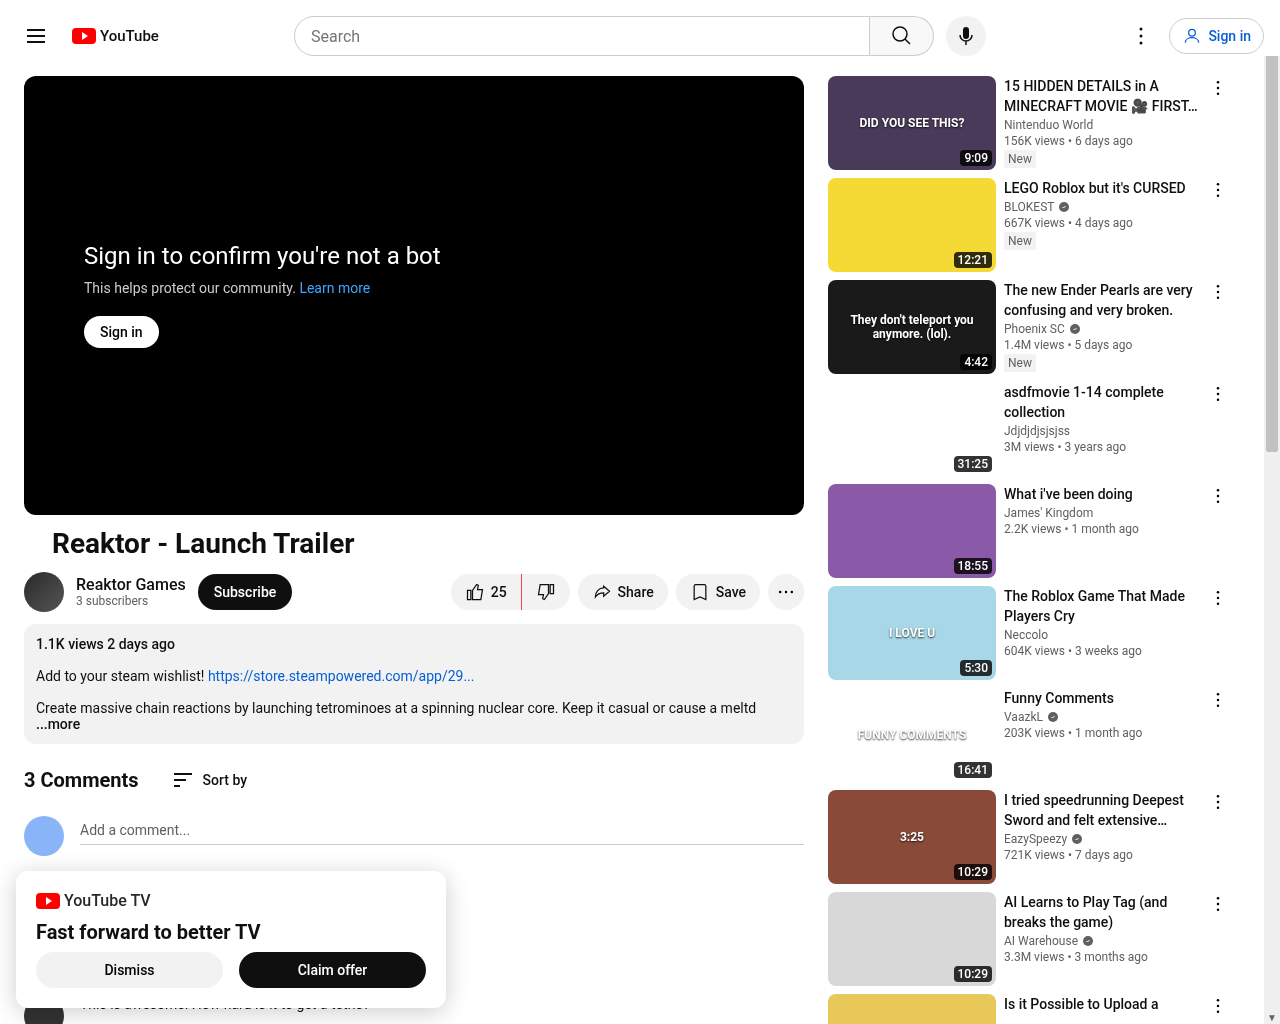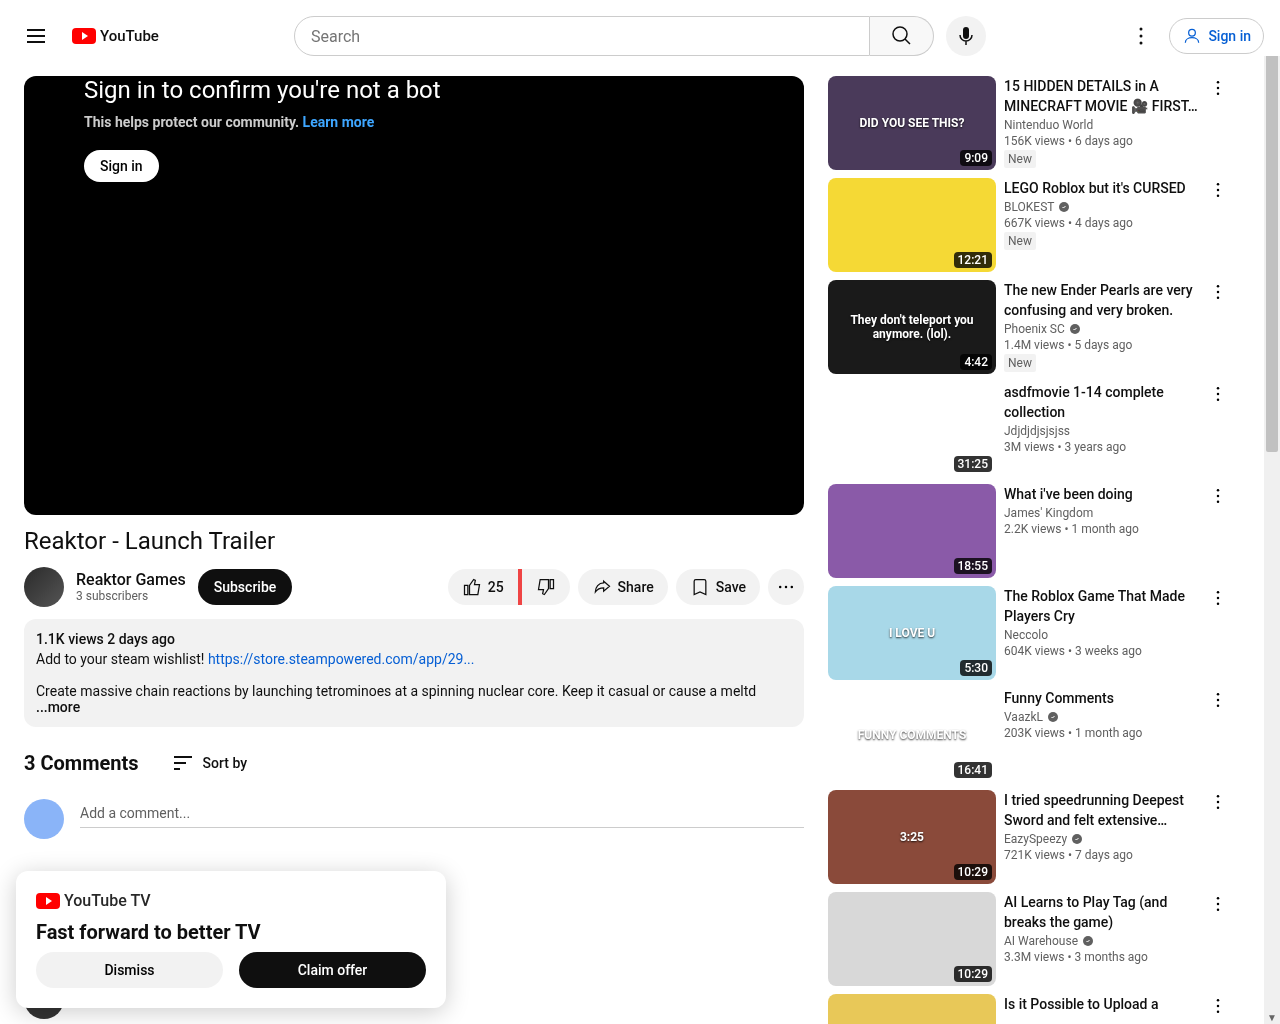--- a/index.html
+++ b/index.html
@@ -19,45 +19,45 @@
 .header-right { display: flex; align-items: center; gap: 8px; min-width: 180px; justify-content: flex-end; }
 .settings-btn { width: 40px; height: 40px; display: flex; align-items: center; justify-content: center; cursor: pointer; }
 .signin-btn { display: flex; align-items: center; gap: 6px; border: 1px solid #ccc; border-radius: 18px; padding: 0 12px; height: 36px; color: #065fd4; font-size: 14px; font-weight: 500; cursor: pointer; }
 
 
 .main { display: flex; margin-top: 56px; padding: 20px 24px 0; gap: 24px; }
 .primary { flex: 1; max-width: 780px; }
 .secondary { width: 402px; }
 
 
-.player { width: 100%; aspect-ratio: 16/9; background: #000; border-radius: 12px; display: flex; flex-direction: column; align-items: flex-start; padding: 0 60px; }
+.player { width: 100%; aspect-ratio: 16/9; background: #000; border-radius: 12px; display: flex; flex-direction: column; align-items: flex-start; justify-content: center; padding: 0 60px; }
 .player-title { color: #fff; font-size: 24px; margin-bottom: 10px; }
-.player-sub { color: #ccc; font-size: 14px; font-weight: bold; }
+.player-sub { color: #ccc; font-size: 14px; }
 .player-sub a { color: #3ea6ff; text-decoration: none; }
 .player-signin { margin-top: 20px; background: #fff; color: #000; border-radius: 18px; padding: 8px 16px; font-size: 14px; font-weight: 500; cursor: pointer; border: none; }
 
 
-.video-title { font-size: 24px; font-weight: 400; margin-top: 12px; }
+.video-title { font-size: 28px; font-weight: 700; margin-top: 12px; margin-left: 28px; }
 .meta-row { display: flex; align-items: center; justify-content: space-between; margin-top: 12px; }
 .channel-wrap { display: flex; align-items: center; gap: 12px; }
 .avatar { width: 40px; height: 40px; border-radius: 50%; background: linear-gradient(135deg,#2a2a2a,#555); display:flex;align-items:center;justify-content:center;font-size:10px;color:#fff; }
 .channel-name { font-size: 16px; font-weight: 500; }
 .subs { font-size: 12px; color: #606060; }
 .subscribe-btn { background: #0f0f0f; color: #fff; border-radius: 18px; padding: 0 16px; height: 36px; font-size: 14px; font-weight: 500; cursor: pointer; display:flex;align-items:center; }
 .actions { display: flex; gap: 8px; align-items: center; }
 .pill { height: 36px; background: #f2f2f2; border-radius: 18px; display: flex; align-items: center; padding: 0 14px; font-size: 14px; font-weight: 500; cursor: pointer; gap: 6px; }
 .like-group { display: flex; }
-.like-group .pill:first-child { border-radius: 18px 0 0 18px; border-right: 4px solid #ef4444; }
+.like-group .pill:first-child { border-radius: 18px 0 0 18px; border-right: 1px solid #ef4444; }
 .like-group .pill:last-child { border-radius: 0 18px 18px 0; }
 .menu-dots { width: 36px; height: 36px; background: #f2f2f2; border-radius: 50%; display: flex; align-items: center; justify-content: center; cursor: pointer; }
 
 
 .description { background: #f2f2f2; border-radius: 12px; padding: 12px; margin-top: 12px; font-size: 14px; }
 .desc-meta { font-weight: 500; }
-.desc-body { margin-top: 4px; }
+.desc-body { margin-top: 16px; }
 .desc-body a { color: #065fd4; text-decoration: none; }
 .more-btn { font-weight: 500; cursor: pointer; }
 
 
 .comments-header { display: flex; align-items: center; gap: 32px; margin-top: 24px; }
 .comments-count { font-size: 20px; font-weight: 700; }
 .sort-btn { display: flex; align-items: center; gap: 8px; font-size: 14px; font-weight: 500; cursor: pointer; }
 .comment-add { display: flex; gap: 16px; margin-top: 24px; align-items: flex-start; }
 .comment-avatar { width: 40px; height: 40px; border-radius: 50%; background: #8ab4f8; }
 .comment-input { flex: 1; border: none; border-bottom: 1px solid #ccc; padding: 6px 0; font-size: 14px; color: #606060; }

